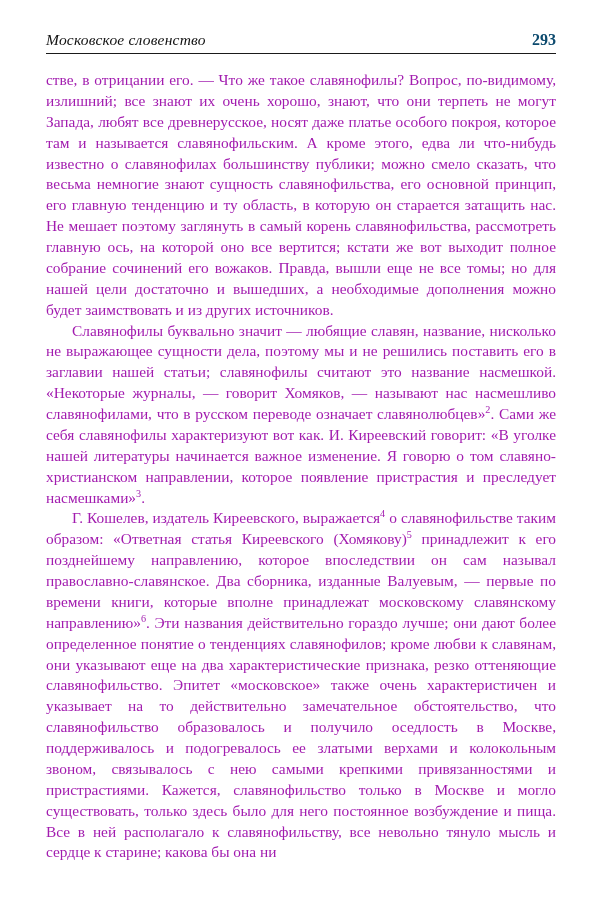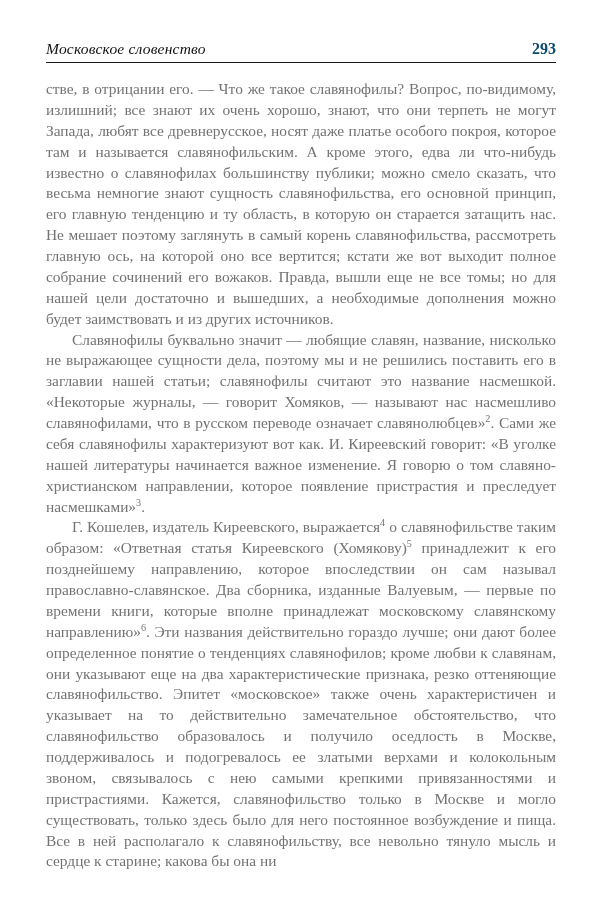--- a/index.html
+++ b/index.html
@@ -12,21 +12,21 @@
     height: 897px;
     overflow: hidden;
     font-family: "Liberation Serif", serif;
     color: #101010;
   }
   .page {
     position: relative;
     width: 600px;
     height: 735px;
     box-sizing: border-box;
-    padding: 40px 44px 30px 46px;
+    padding: 31px 44px 30px 46px;
   }
   .header {
     display: flex;
     align-items: baseline;
     justify-content: space-between;
     margin-bottom: 4px;
   }
   .running-title {
     font-family: "Liberation Serif", serif;
     font-style: italic;
@@ -44,21 +44,21 @@
     border: 0;
     border-top: 1.2px solid #1a1a1a;
     margin: 2px 0 16px 0;
   }
   .body-text {
     font-size: 15.4px;
     line-height: 1.355;
     text-align: justify;
     text-justify: inter-word;
     hyphens: manual;
-    color: #737373;
+    color: #a21caf;
     margin-top: 8px;
   }
   .body-text p {
     margin: 0;
     text-indent: 0;
   }
   .body-text p.indent {
     text-indent: 26px;
   }
   sup {

